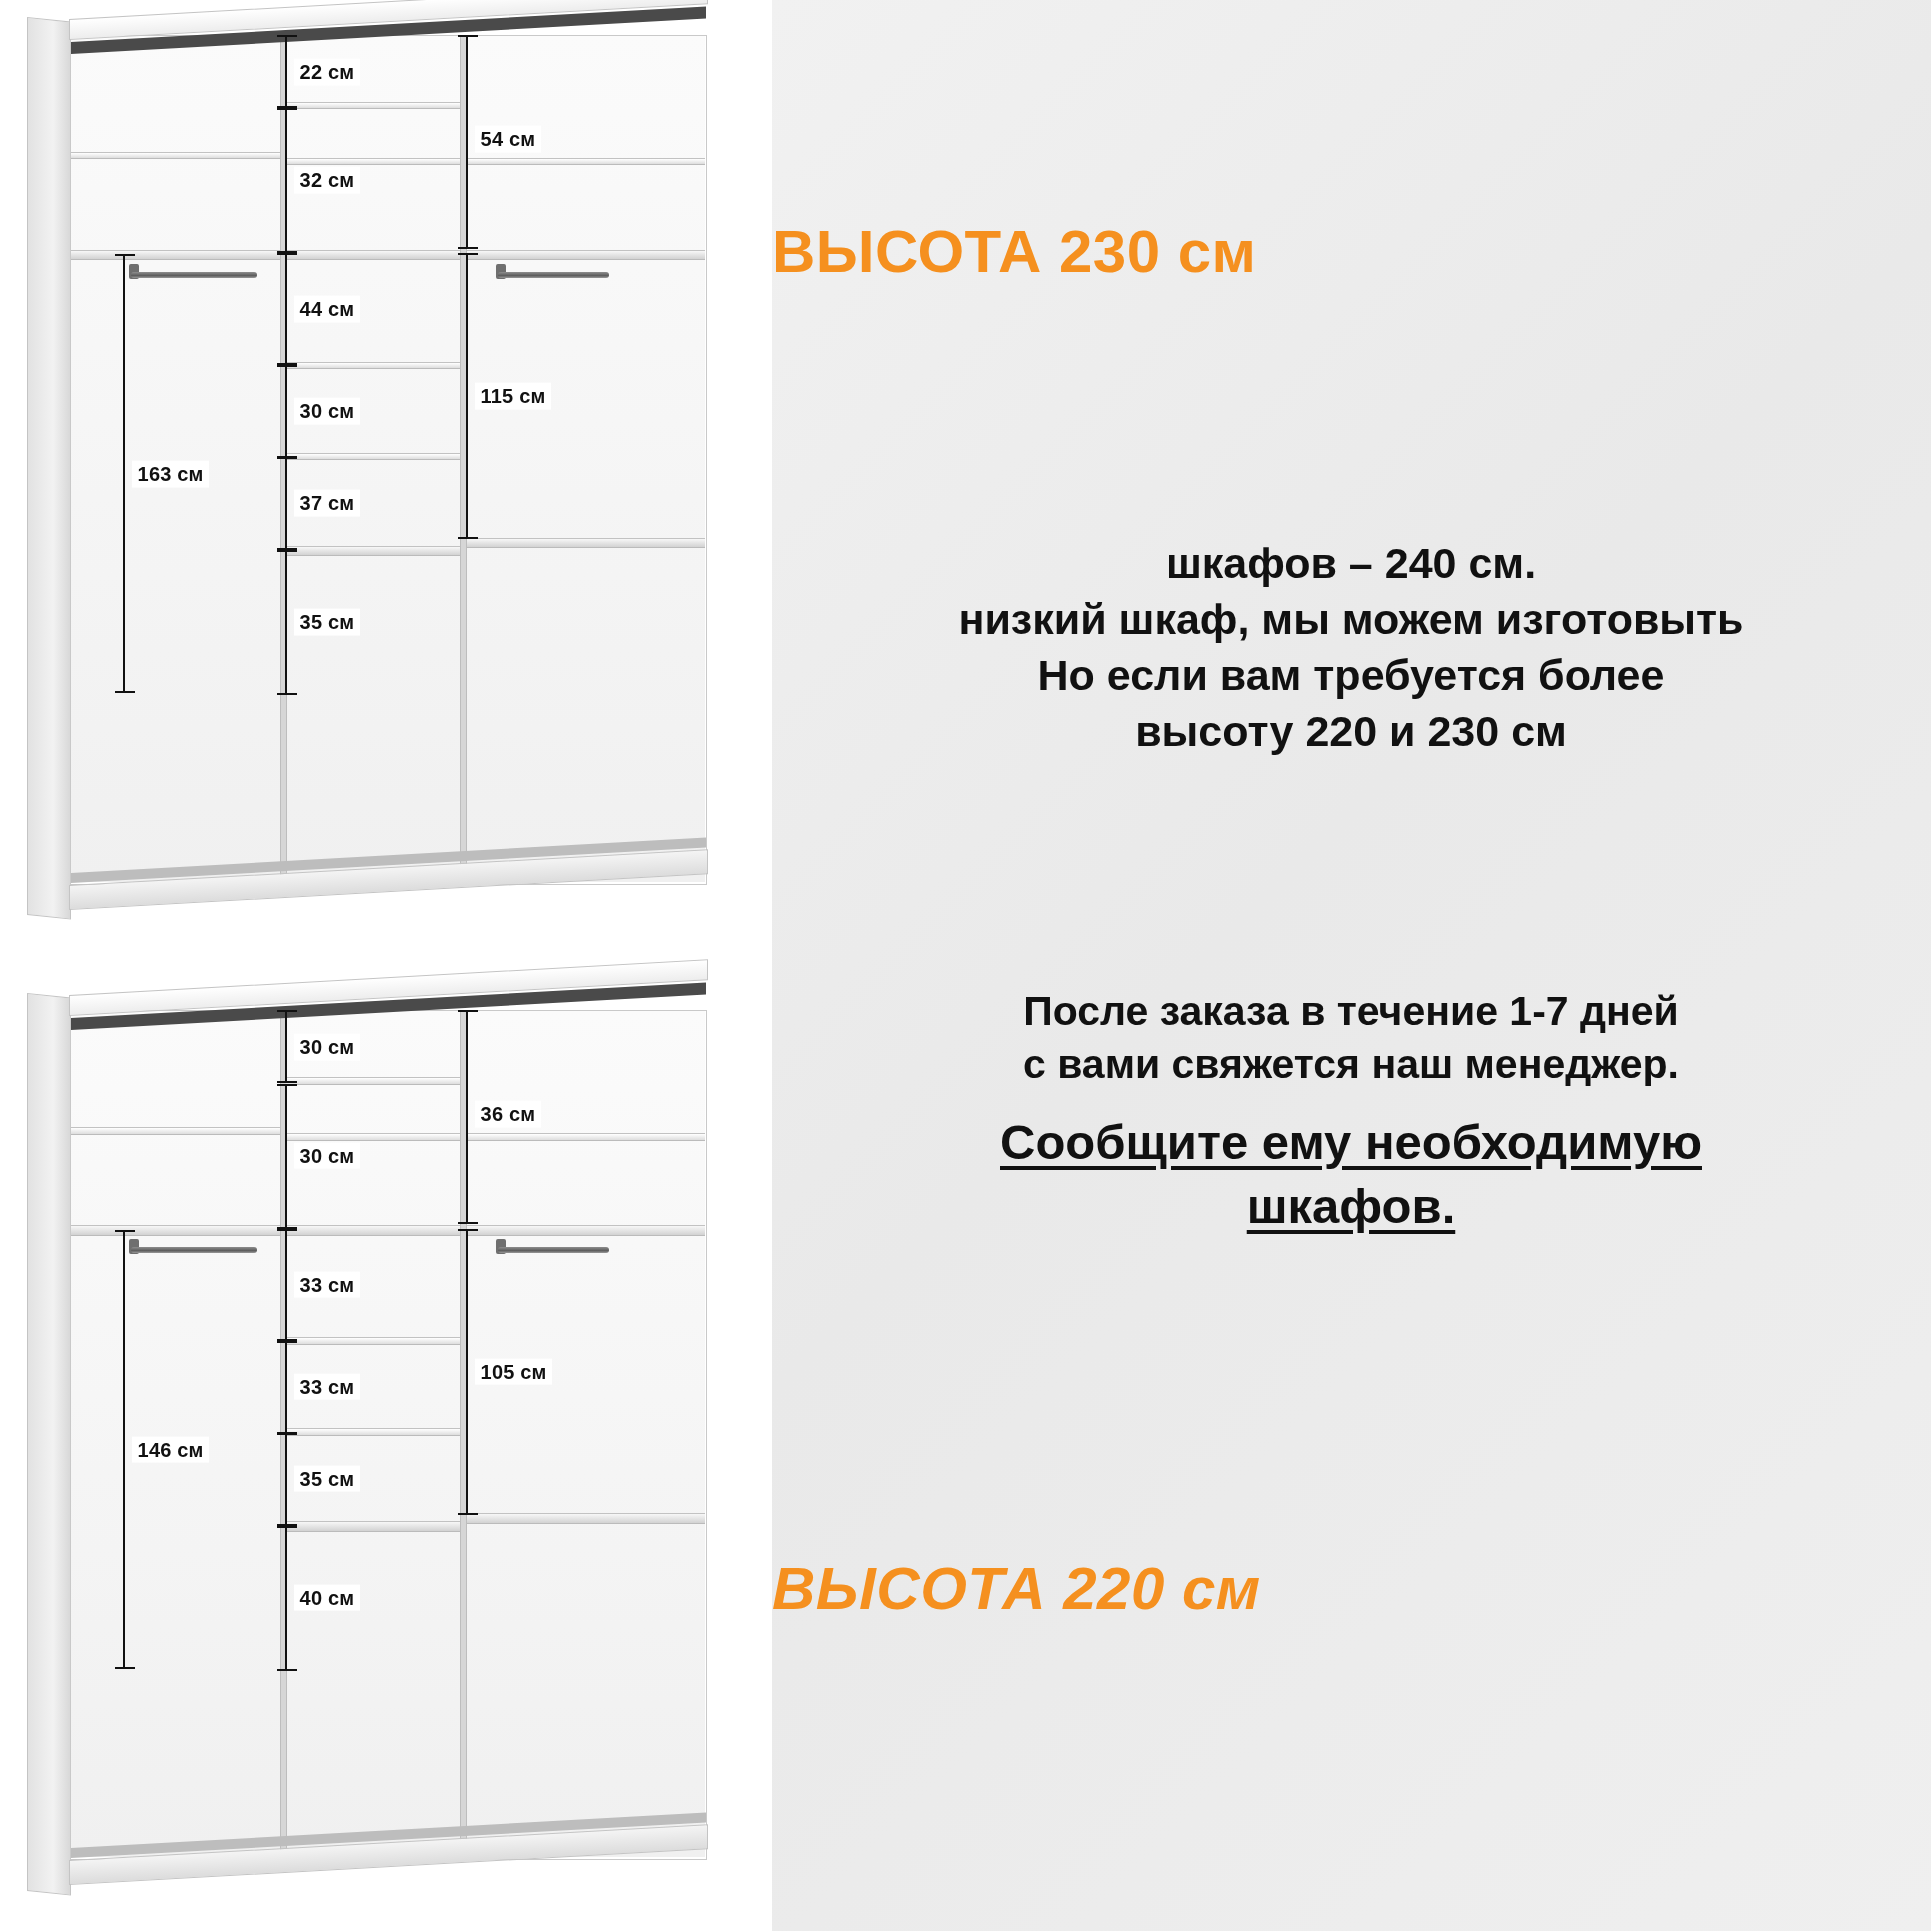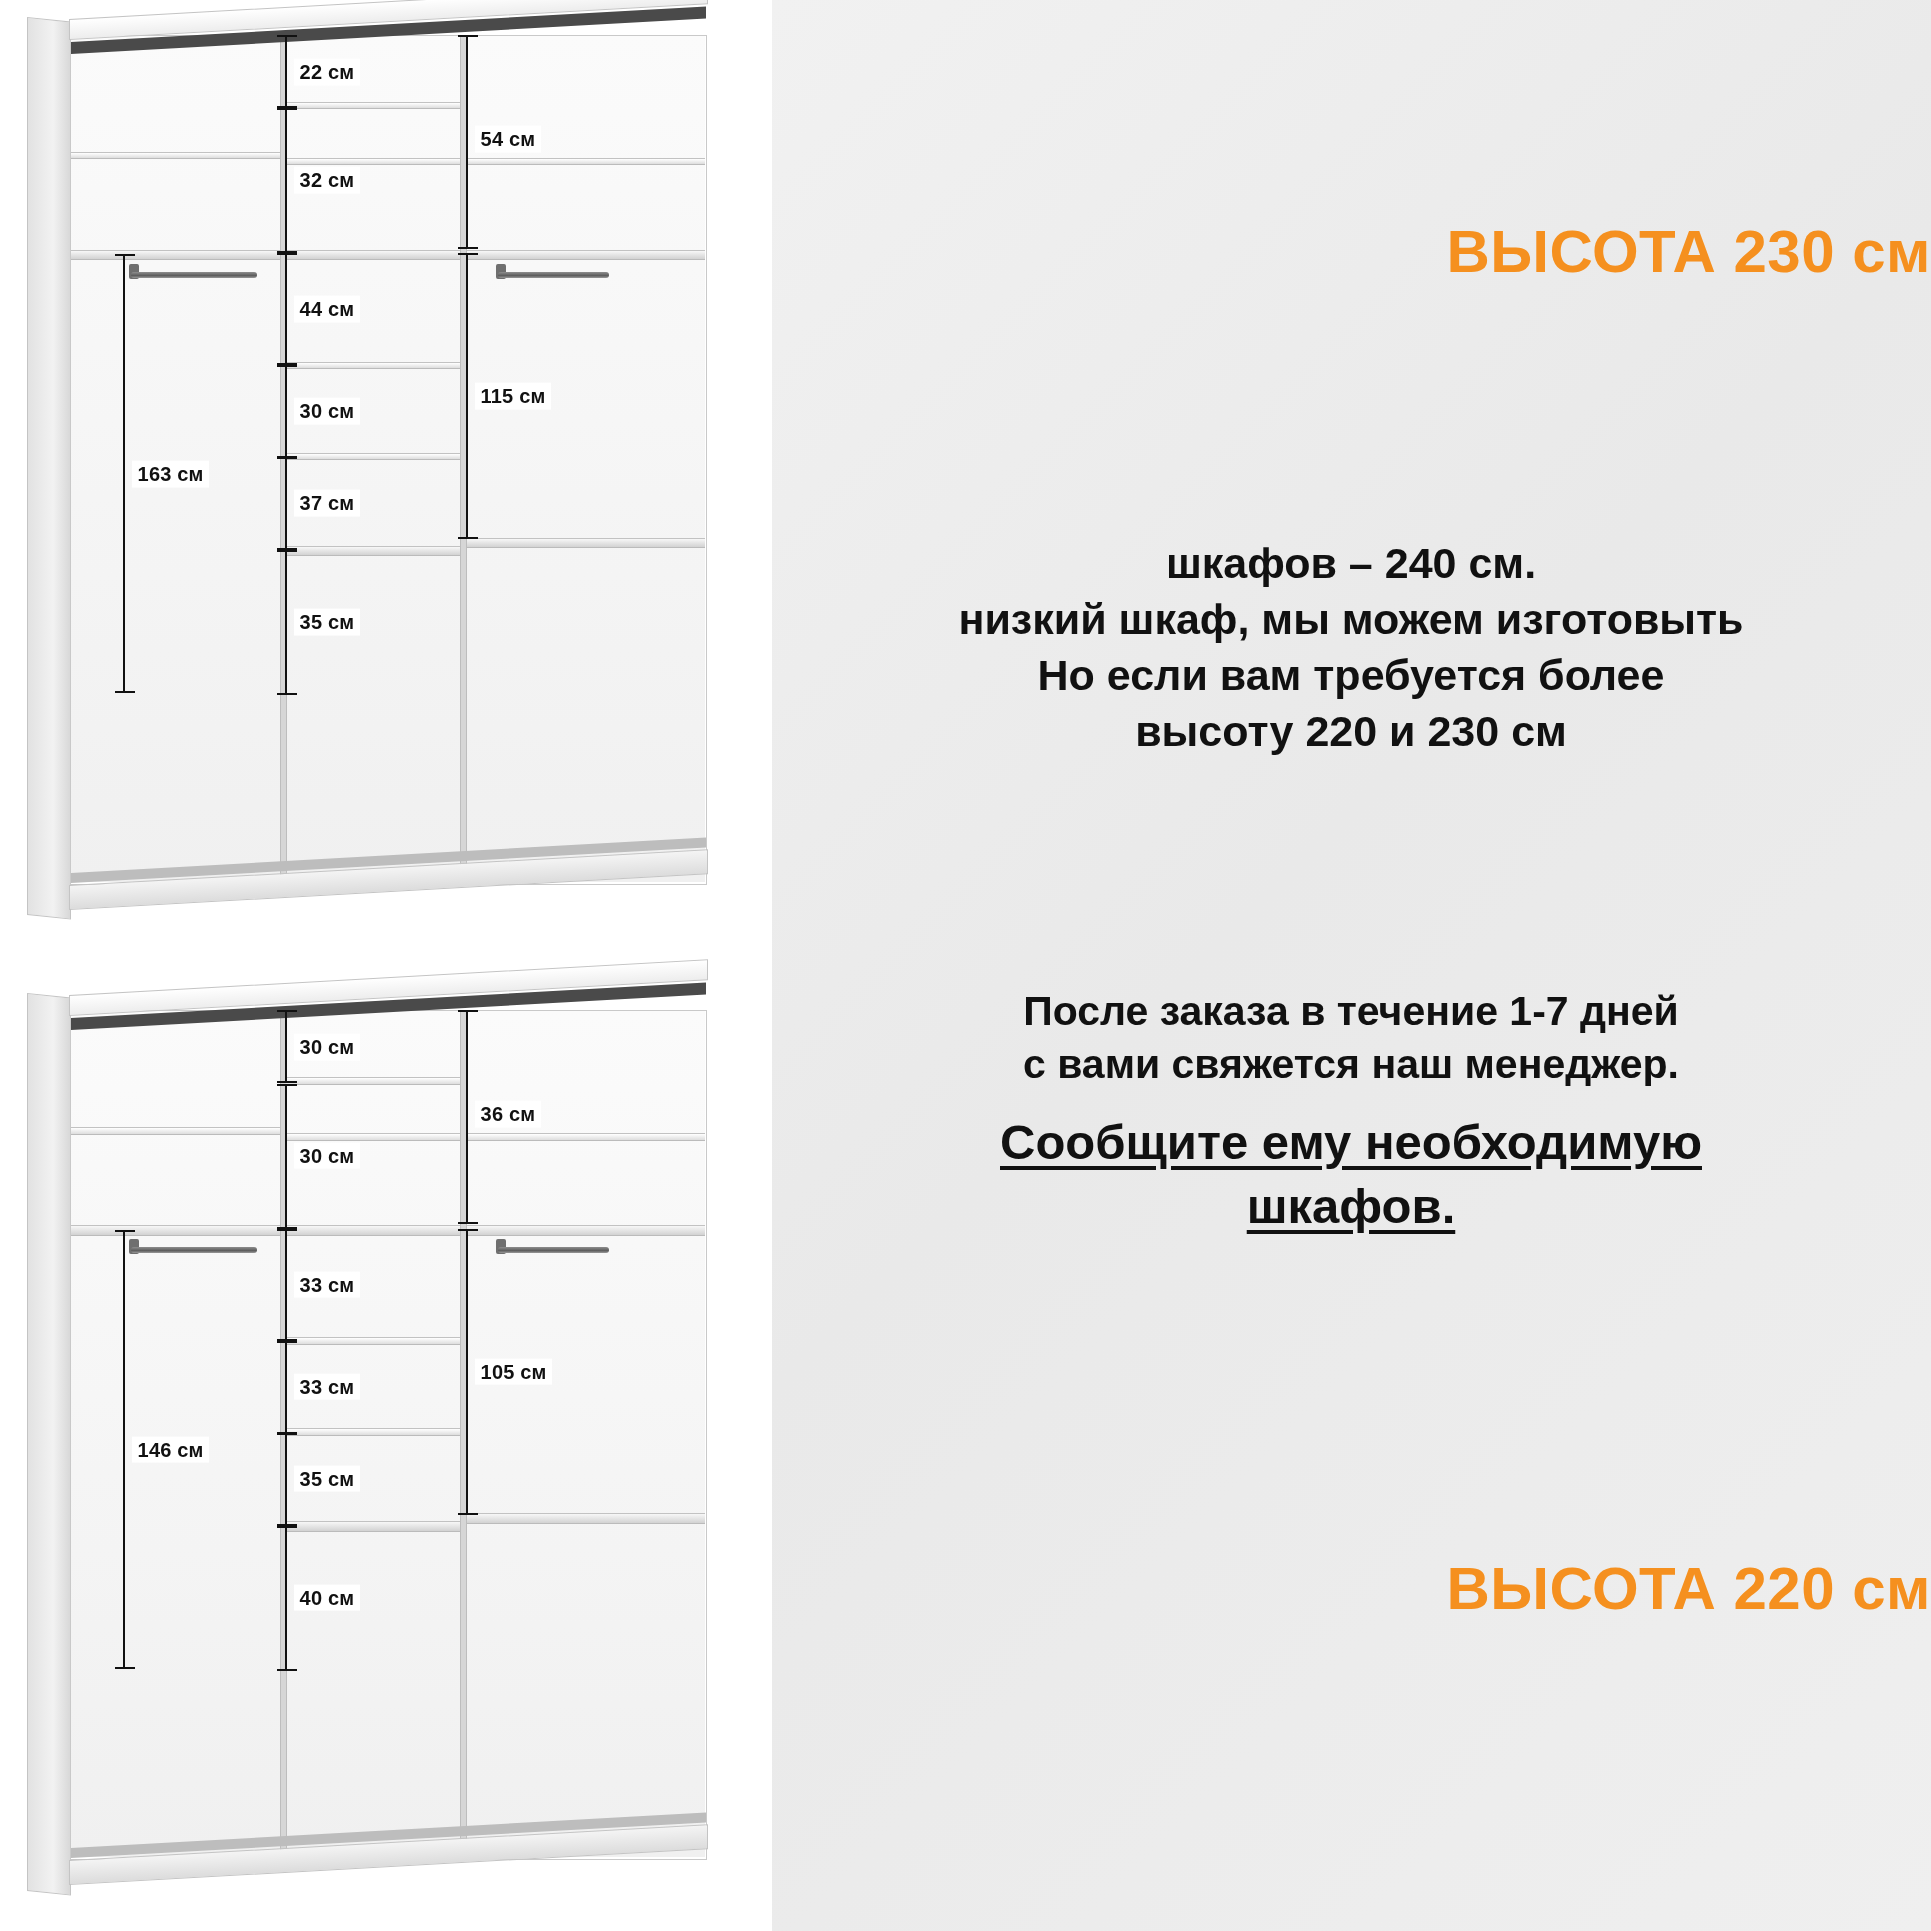--- a/index.html
+++ b/index.html
@@ -192,28 +192,28 @@
     color: #111111;
     white-space: nowrap;
     letter-spacing: 0.2px;
   }
 
   
   .headline {
     position: absolute;
     left: 0;
     width: 100%;
-    text-align: right;
+    text-align: left;
     font-size: 60px;
     font-weight: bold;
     color: #F5901F;
     letter-spacing: 0.5px;
   }
   .headline.top { top: 217px; }
-  .headline.bottom { top: 1554px; }
+  .headline.bottom { top: 1554px; font-style: italic; }
 
   .para {
     position: absolute;
     left: 53px;
     width: 1052px;
     text-align: center;
     color: #111111;
     font-weight: bold;
     line-height: 1.30;
   }

